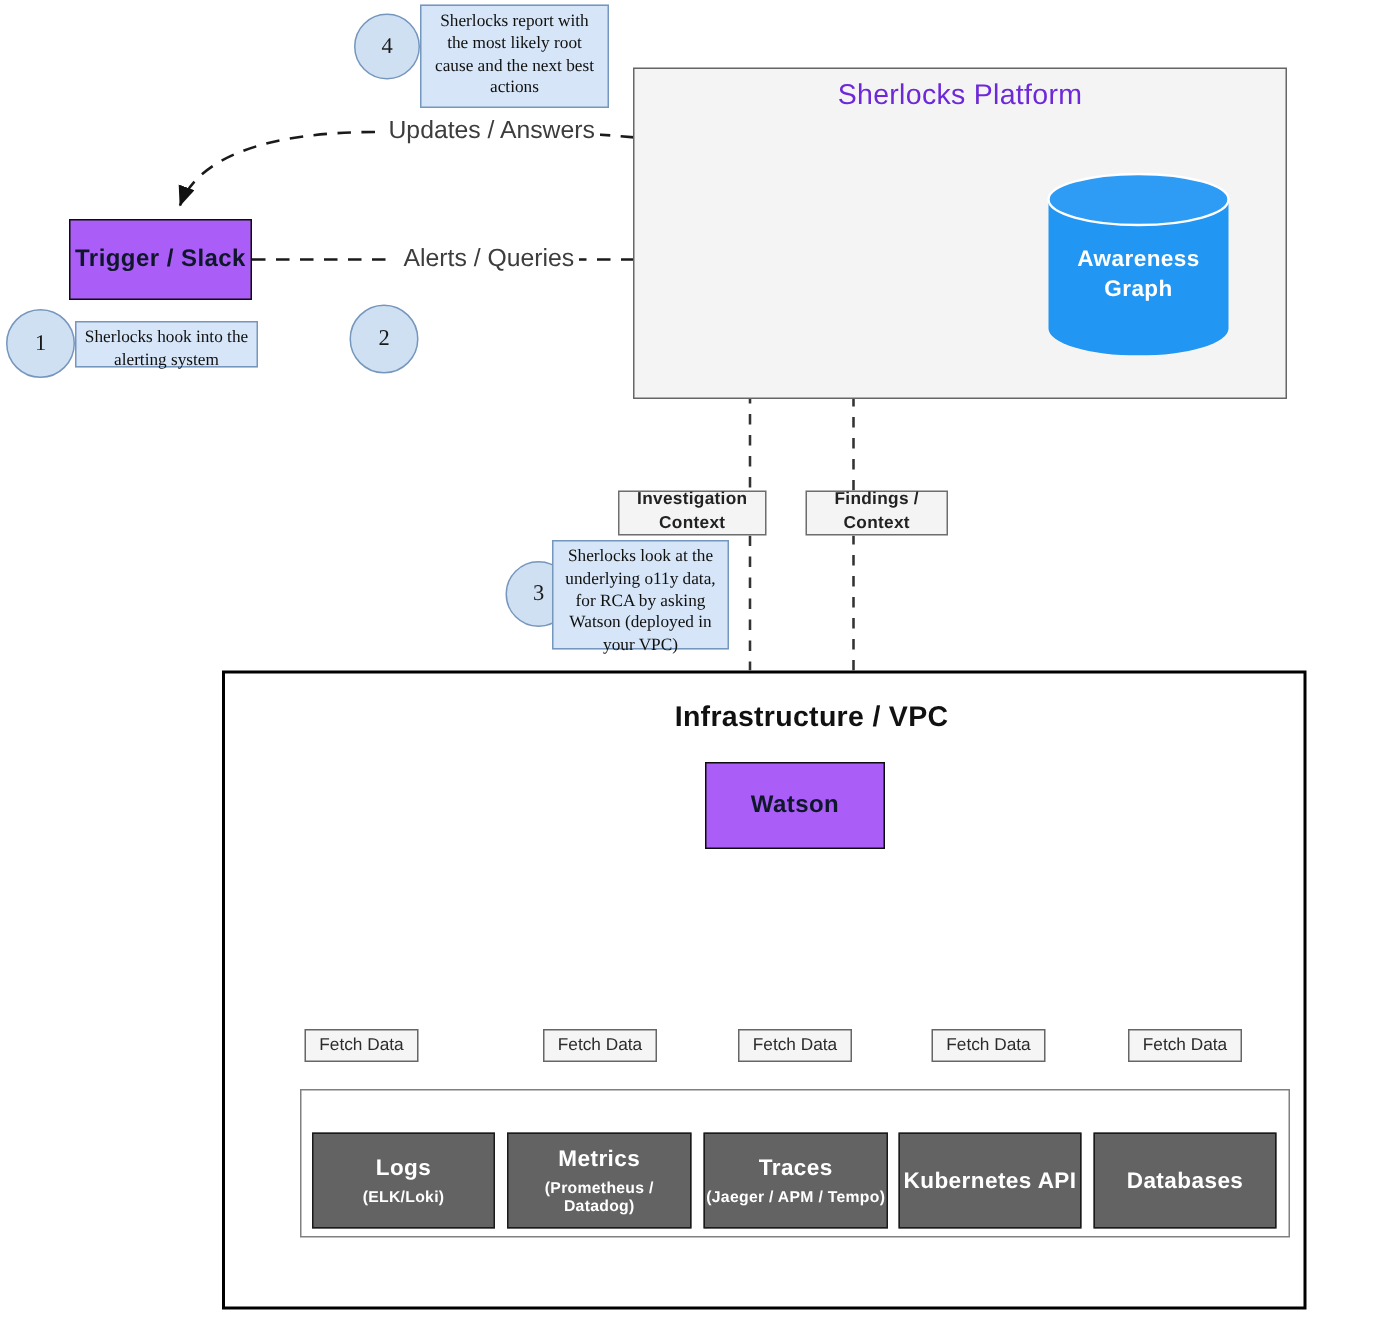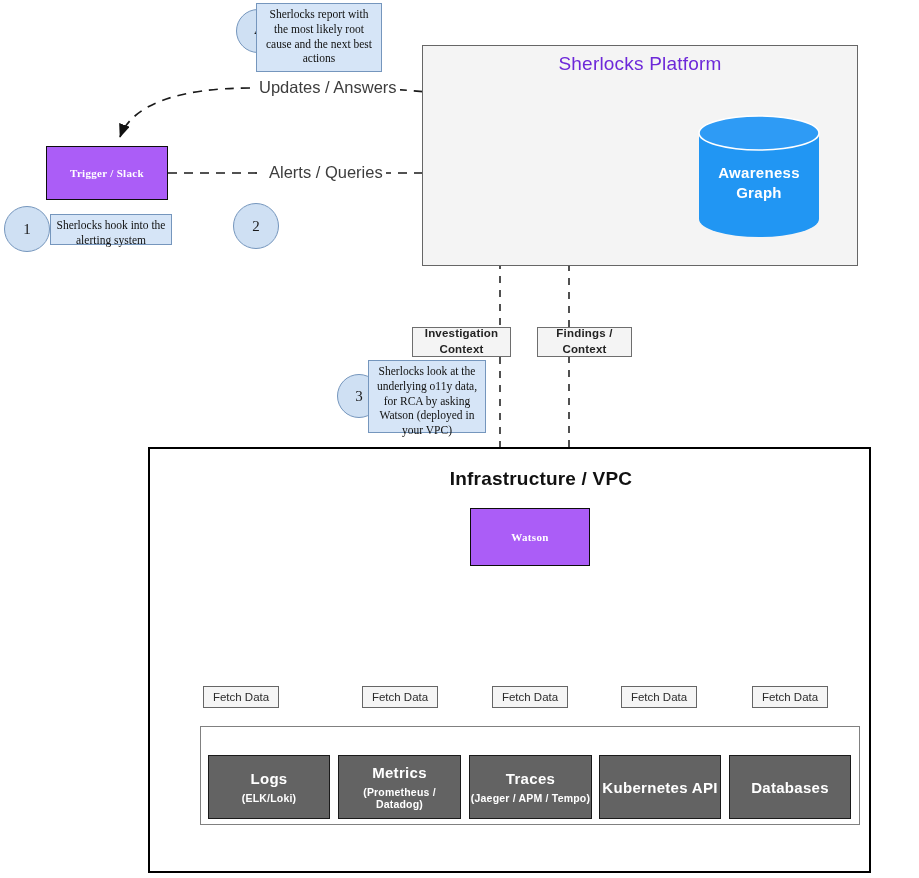--- a/index.html
+++ b/index.html
@@ -11,21 +11,21 @@
 
   
   .platform-box{background:#f4f4f4;border:1.6px solid #666666;}
   .platform-title{position:absolute;font-size:19px;color:#6d28d9;letter-spacing:.2px;}
 
   .infra-box{background:#ffffff;border:2px solid #000000;}
   .infra-title{position:absolute;font-size:19px;font-weight:bold;color:#111111;letter-spacing:.2px;}
   .obs-box{background:#ffffff;border:1.6px solid #808080;}
 
   
-  .purple{background:#ab5df7;border:1.8px solid #0d0d0d;color:#ffffff;font-weight:bold;font-size:11px;letter-spacing:.3px;font-family:Liberation Serif, serif;}
+  .purple{background:#ab5df7;border:1.8px solid #0d0d0d;color:#0f172a;font-weight:bold;font-size:16px;letter-spacing:.3px;}
   .white-node{background:#ffffff;border:1.8px solid #000000;color:#111111;font-size:15px;line-height:1.25;}
   .gray-node{background:#636363;border:1.6px solid #1a1a1a;color:#ffffff;flex-direction:column;}
   .gray-node .gn-title{font-size:15px;font-weight:bold;letter-spacing:.3px;}
   .gray-node .gn-sub{font-size:10.5px;font-weight:bold;margin-top:5px;letter-spacing:.2px;}
 
   
   .cyl{position:absolute;}
   .cyl-label{position:absolute;left:0;width:100%;text-align:center;color:#ffffff;font-weight:bold;font-size:15px;line-height:1.3;letter-spacing:.3px;}
 
   
@@ -129,21 +129,21 @@
     <span class="gn-sub">(Prometheus / Datadog)</span>
   </div>
   <div class="node gray-node" style="left:599px;top:755px;width:122px;height:64px;">
     <span class="gn-title">Kubernetes API</span>
   </div>
   <div class="node gray-node" style="left:729px;top:755px;width:122px;height:64px;">
     <span class="gn-title">Databases</span>
   </div>
 
   <div class="callout-circle" style="left:236px;top:9px;width:44px;height:44px;">4</div>
-  <div class="callout-note center" style="left:256px;top:3px;width:126px;height:69px;">Sherlocks report with the most likely root cause and the next best actions</div>
+  <div class="callout-note center" style="left:280px;top:3px;width:126px;height:69px;">Sherlocks report with the most likely root cause and the next best actions</div>
 
   <div class="callout-circle" style="left:4px;top:206px;width:46px;height:46px;">1</div>
   <div class="callout-note center" style="left:50px;top:214px;width:122px;height:31px;">Sherlocks hook into the alerting system</div>
 
   <div class="callout-circle" style="left:233px;top:203px;width:46px;height:46px;">2</div>
 
   <div class="callout-circle" style="left:337px;top:374px;width:44px;height:44px;">3</div>
   <div class="callout-note center" style="left:368px;top:360px;width:118px;height:73px;">Sherlocks look at the underlying o11y data, for RCA by asking Watson (deployed in your VPC)</div>
 
 </div>

